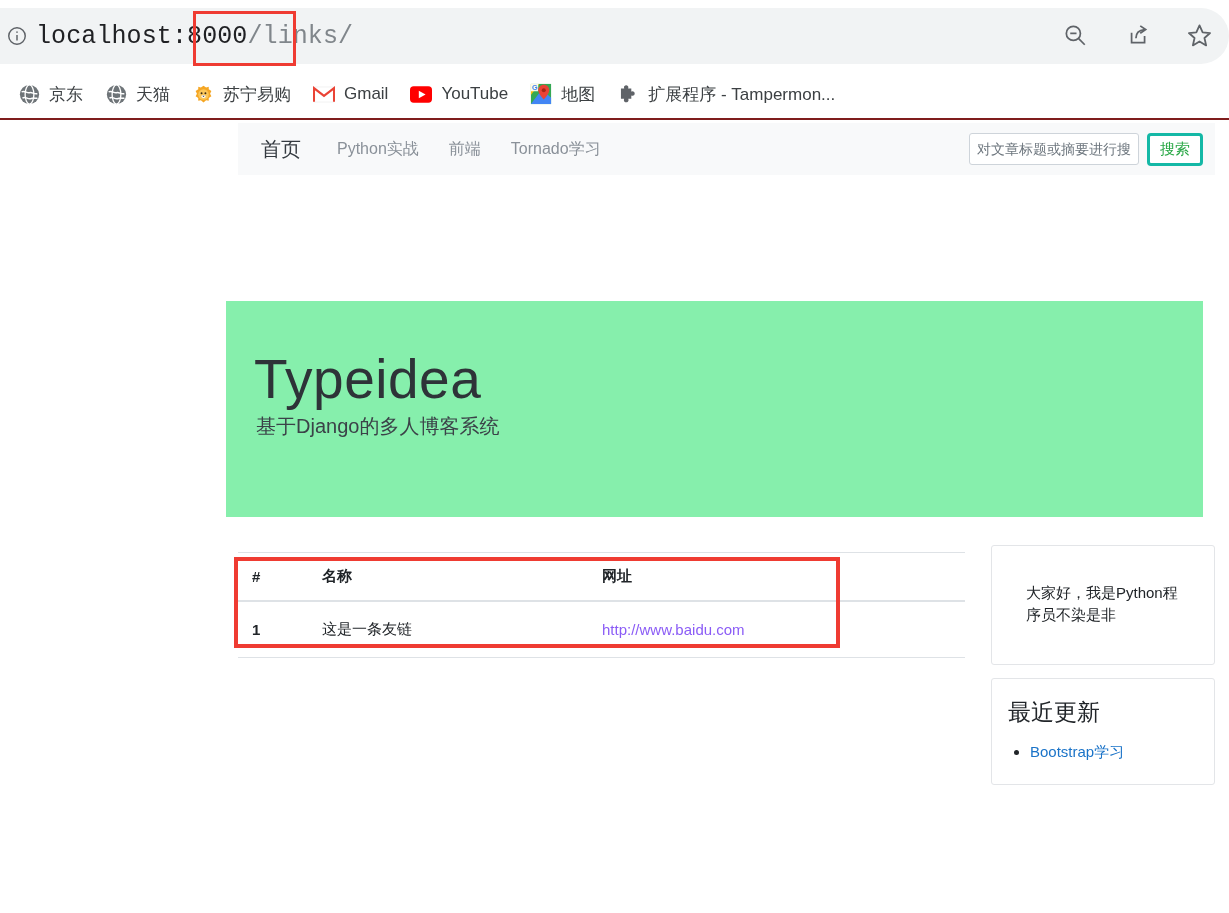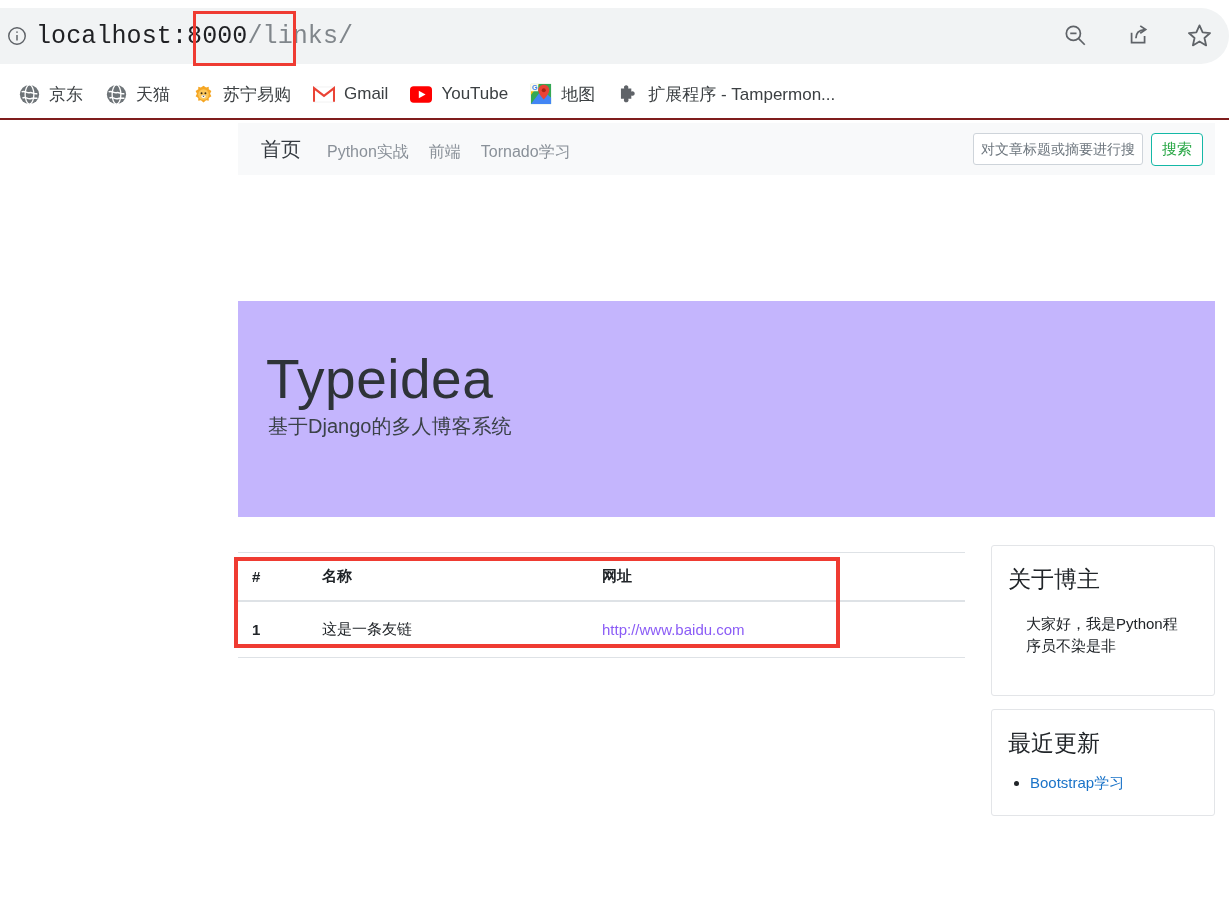--- a/index.html
+++ b/index.html
@@ -110,21 +110,21 @@
 
   .site-nav {
     position: absolute;
     left: 238px; top: 3px;
     width: 977px; height: 52px;
     background: #f8f9fa;
     display: flex;
     align-items: center;
     padding: 0 12px 0 13px;
   }
-  .nav-links { display: flex; align-items: flex-end; gap: 0; }
+  .nav-links { display: flex; align-items: center; gap: 10px; }
   .nav-link {
     font-size: 16px;
     color: #8a9199;
     text-decoration: none;
     padding: 0 10px;
     cursor: pointer;
     white-space: nowrap;
   }
   .nav-link.active { color: #343a40; font-size: 20px; padding-right: 16px; }
   .nav-search {
@@ -141,34 +141,34 @@
     font-size: 14px;
     color: #495057;
     background: #fff;
     font-family: "Liberation Sans", sans-serif;
     outline: none;
   }
   .search-input::placeholder { color: #6c757d; }
   .search-btn {
     height: 33px;
     padding: 0 10px;
-    border: 1px solid #14b8a6;
+    border: 3px solid #14b8a6;
     border-radius: 4px;
     background: #ffffff;
     color: #28a745;
     font-size: 15px;
     cursor: pointer;
     font-family: "Liberation Sans", sans-serif;
   }
 
   .hero {
     position: absolute;
-    left: 238px; top: 181px;
+    left: 226px; top: 181px;
     width: 977px; height: 216px;
-    background: #c4b5fd;
+    background: #86efac;
     padding: 50px 0 0 28px;
   }
   .hero-title {
     font-size: 55px;
     font-weight: 300;
     color: #2e3338;
     letter-spacing: 0.5px;
     line-height: 1.05;
     margin: 0;
   }
@@ -422,21 +422,20 @@
         </td>
       </tr>
     </tbody>
   </table>
 
   <div class="table-annotation"></div>
 
   <div class="sidebar">
 
     <div class="card">
-      <div class="card-title">关于博主</div>
       <p class="card-text">大家好，我是Python程序员不染是非</p>
     </div>
 
 
     <div class="card">
       <div class="card-title">最近更新</div>
       <ul>
         <li><a>Bootstrap学习</a></li>
 
       </ul>

